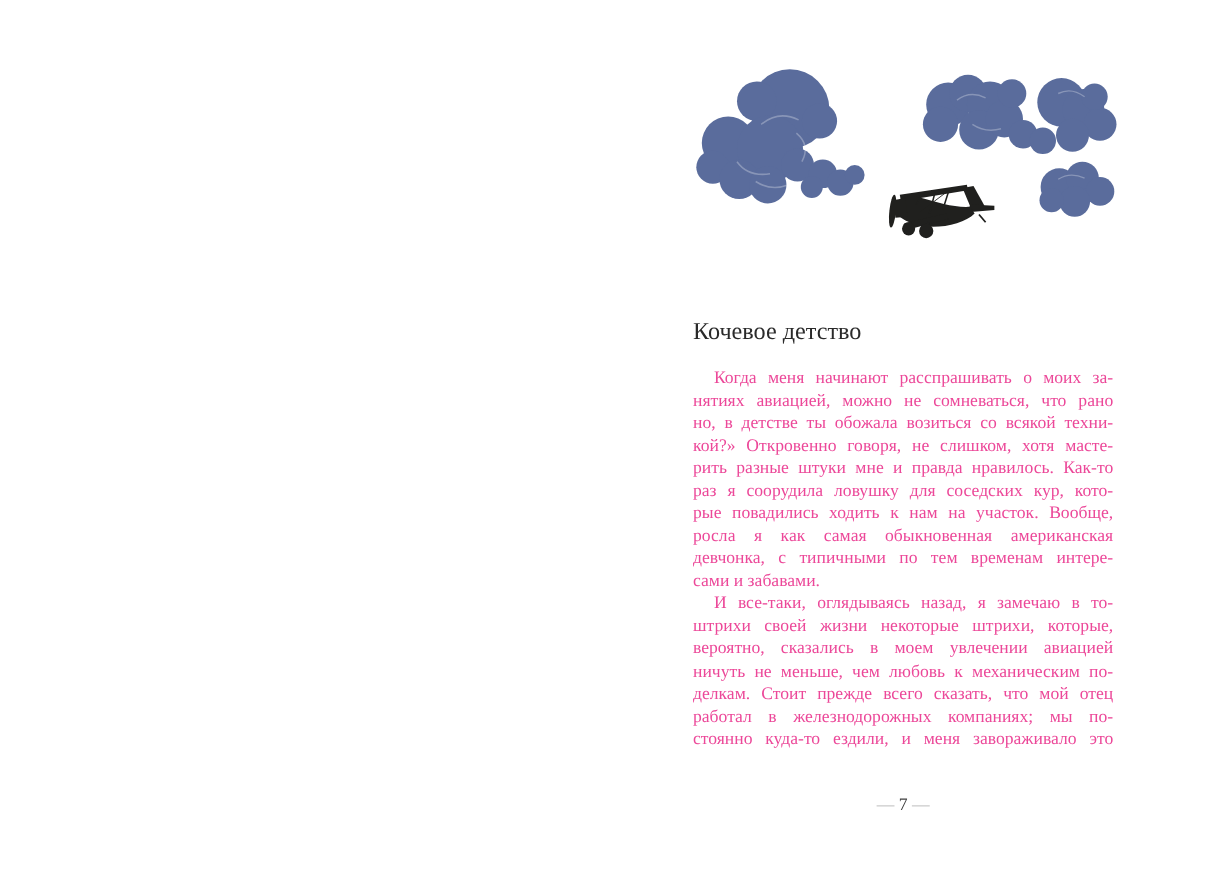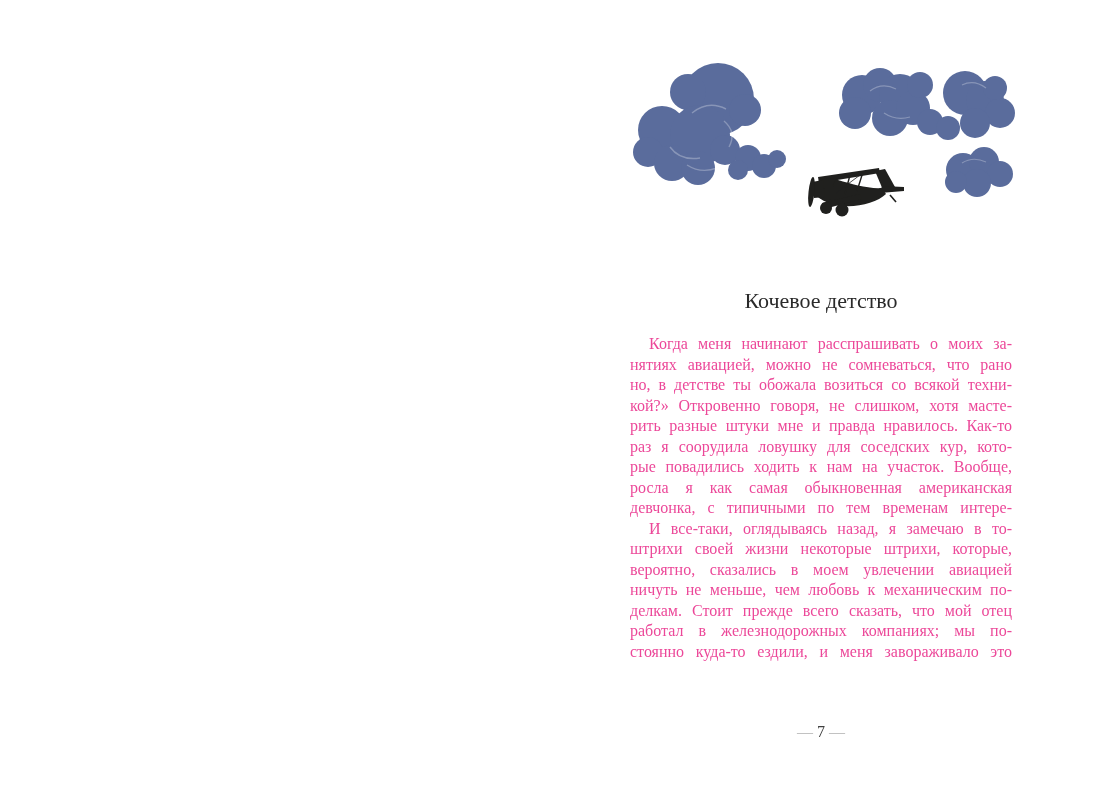--- a/index.html
+++ b/index.html
@@ -16,21 +16,20 @@
     left: 632px;
     top: 55px;
     width: 385px;
     height: 170px;
   }
   .chapter-title {
     position: absolute;
     left: 630px;
     top: 288px;
     width: 382px;
-    text-align: center;
     font-size: 22px;
     line-height: 26px;
     color: #2a2a2a;
   }
   .body-text {
     position: absolute;
     left: 630px;
     top: 334px;
     width: 382px;
     font-size: 16px;
@@ -137,20 +136,21 @@
   <div class="body-text">
     <span class="text-line indent">Когда меня начинают расспрашивать о моих за-</span>
     <span class="text-line">нятиях авиацией, можно не сомневаться, что рано</span>
     <span class="text-line">но, в детстве ты обожала возиться со всякой техни-</span>
     <span class="text-line">кой?» Откровенно говоря, не слишком, хотя масте-</span>
     <span class="text-line">рить разные штуки мне и правда нравилось. Как-то</span>
     <span class="text-line">раз я соорудила ловушку для соседских кур, кото-</span>
     <span class="text-line">рые повадились ходить к нам на участок. Вообще,</span>
     <span class="text-line">росла я как самая обыкновенная американская</span>
     <span class="text-line">девчонка, с типичными по тем временам интере-</span>
+    <span class="text-line short-last">сами и забавами.</span>
     <span class="text-line indent">И все-таки, оглядываясь назад, я замечаю в то-</span>
     <span class="text-line">штрихи своей жизни некоторые штрихи, которые,</span>
     <span class="text-line">вероятно, сказались в моем увлечении авиацией</span>
     <span class="text-line">ничуть не меньше, чем любовь к механическим по-</span>
     <span class="text-line">делкам. Стоит прежде всего сказать, что мой отец</span>
     <span class="text-line">работал в железнодорожных компаниях; мы по-</span>
     <span class="text-line">стоянно куда-то ездили, и меня завораживало это</span>
   </div>
 
   <div class="page-footer">

